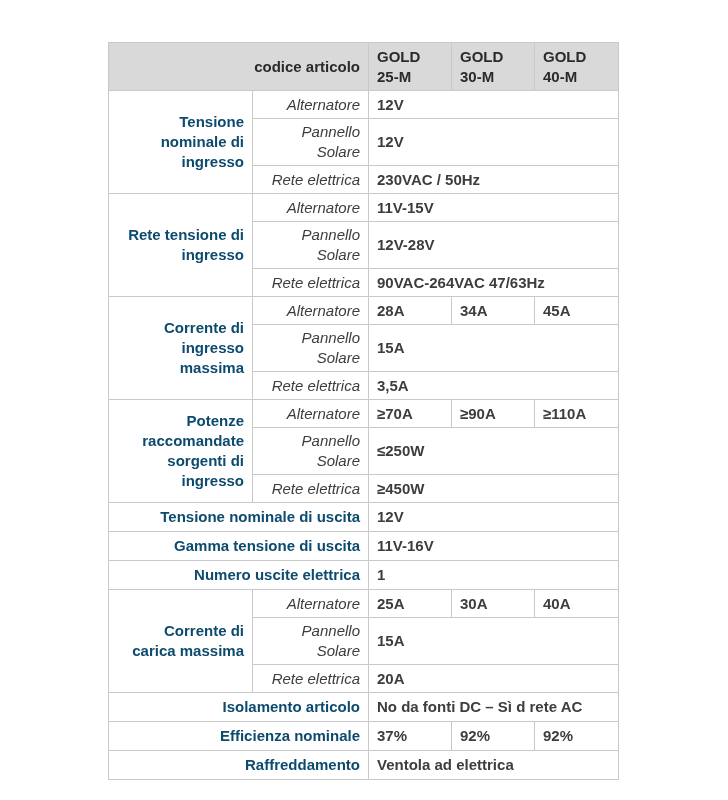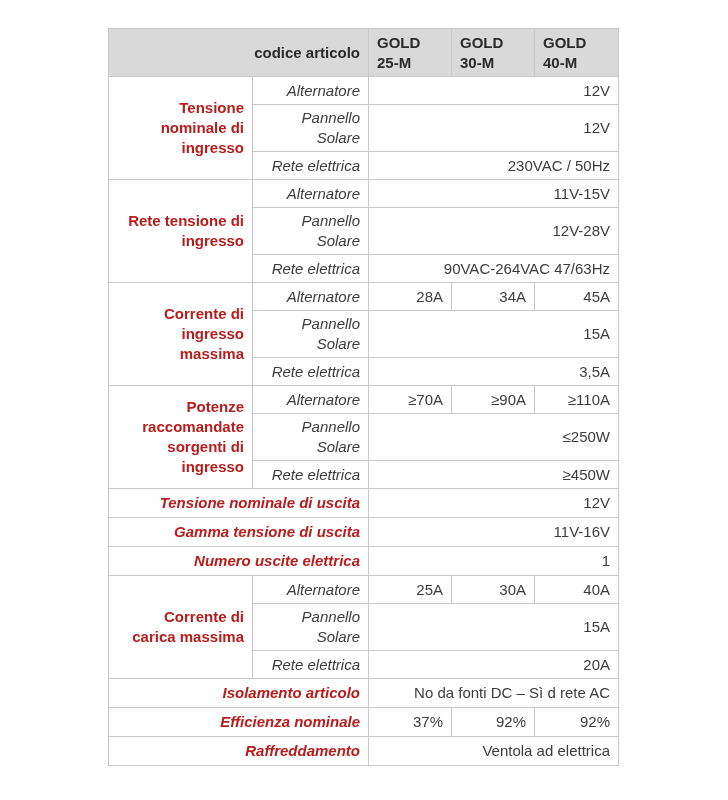--- a/index.html
+++ b/index.html
@@ -3,21 +3,21 @@
 <meta charset="utf-8">
 <style>
   * { box-sizing: border-box; margin: 0; padding: 0; }
   html, body {
     width: 728px; height: 800px;
     background: #ffffff;
     font-family: "Liberation Sans", sans-serif;
   }
   .table-wrap {
     position: absolute;
-    left: 108px; top: 28px;
+    left: 108px; top: 42px;
     width: 510px;
   }
   table.spec {
     border-collapse: collapse;
     table-layout: fixed;
     width: 510px;
     font-size: 15px;
     color: #3d3d3d;
   }
   table.spec th, table.spec td {
@@ -29,27 +29,27 @@
   thead th {
     background: #d9d9d9;
     font-weight: bold;
     color: #2a2a2a;
     height: 48px;
   }
   th.corner { text-align: right; }
   th.model-col { text-align: left; white-space: pre-line; }
   td.group-label, td.row-label {
     font-weight: bold;
-    color: #b91c1c;
+    color: #0c4a6e;
     text-align: right;
   }
   td.sub-label { text-align: right; height: 28px; font-style: italic; }
   td.sub-label.tall { height: 44px; }
-  td.val { text-align: right; }
-  td.simple { height: 29px; font-style: italic; }
+  td.val { text-align: left; font-weight: bold; }
+  td.simple { height: 29px; }
 </style>
 </head>
 <body>
 
 <div class="table-wrap">
 <table class="spec">
   <colgroup>
     <col style="width:144px">
         <col style="width:116px">
     <col style="width:83px">

